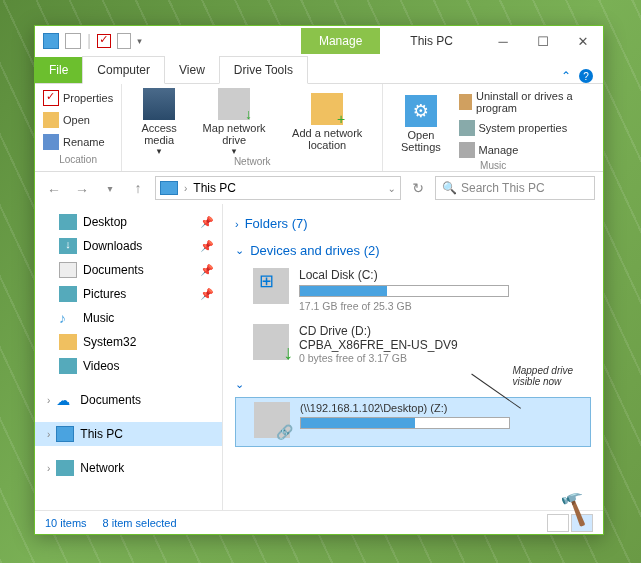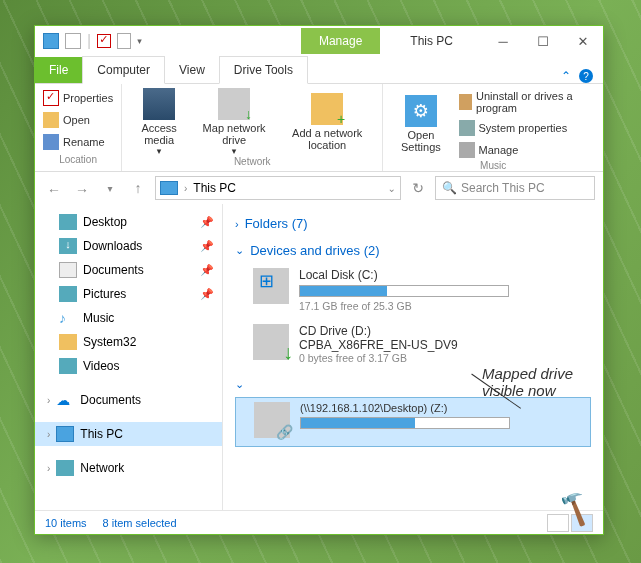--- a/index.html
+++ b/index.html
@@ -50,21 +50,21 @@
 .drive-item.selected { background: #cce8ff; border: 1px solid #7ab8e0; }
 .drive-icon { width: 36px; height: 36px; flex-shrink: 0; }
 .drive-info { flex: 1; font-size: 12px; }
 .drive-name { color: #333; }
 .drive-bar { height: 12px; background: #fff; border: 1px solid #aaa; margin: 3px 0; position: relative; width: 210px; }
 .drive-bar-fill { height: 100%; background: #4aa3e0; }
 .drive-stat { font-size: 10.5px; color: #888; }
 .statusbar { height: 24px; border-top: 1px solid #e5e5e5; display: flex; align-items: center; padding: 0 10px; font-size: 11px; color: #0066cc; gap: 16px; }
 .statusbar .viewbtns { margin-left: auto; display: flex; gap: 2px; }
 .statusbar .viewbtn { width: 22px; height: 18px; border: 1px solid #ccc; }
-.annotation { position: absolute; right: 68px; top: 365px; font-style: italic; font-family: Georgia, serif; font-size: 15px; color: #333; text-align: left; pointer-events: none; }
+.annotation { position: absolute; right: 68px; top: 365px; font-style: italic; font-family: Georgia, serif; font-size: 10px; color: #333; text-align: left; pointer-events: none; }
 .annotation-line { position: absolute; right: 120px; top: 408px; width: 60px; height: 40px; border-top: 1px solid #333; transform: rotate(35deg); transform-origin: right top; pointer-events: none; }
 .hammer { position: absolute; right: 48px; bottom: 38px; font-size: 28px; color: #666; pointer-events: none; transform: rotate(20deg); }
 </style>
 </head>
 <body>
 
 <div class="window">
 
   <div class="titlebar">
     <div class="qat">

